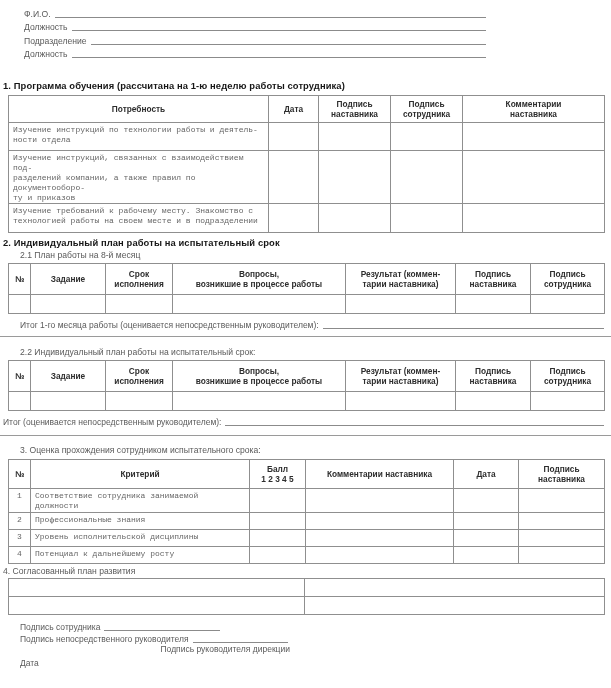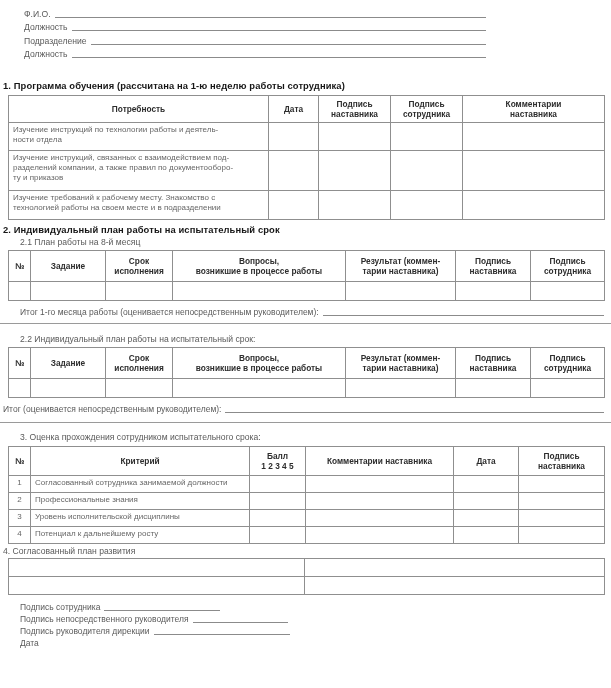--- a/index.html
+++ b/index.html
@@ -29,21 +29,21 @@
   
   table { border-collapse: collapse; table-layout: fixed; width: 596px; }
   th, td { border: 1px solid #8f8f8f; }
   th {
     font-size: 8.3px; font-weight: bold; color: #2d2d2d;
     text-align: center; vertical-align: middle;
     white-space: pre-line; line-height: 10.5px; padding: 2px 1px;
   }
   td {
     font-size: 8px; color: #666; vertical-align: top;
-    padding: 2px 4px 1px 4px; line-height: 9.8px; white-space: pre-line;
+    padding: 2px 4px 1px 4px; line-height: 9.8px; white-space: pre-line; font-family: Liberation Mono, monospace;
   }
   td.num { text-align: center; padding: 2px 1px; }
   #t1 th { height: 27px; }
   #t1 tr.r1 td { height: 28px; }
   #t1 tr.r2 td { height: 40px; }
   #t1 tr.r3 td { height: 29px; }
   .plan-table th { height: 31px; }
   .plan-table tr.empty td { height: 19px; }
   #t3 th { height: 29px; }
   #t3 tr td { height: 17px; }
@@ -55,21 +55,21 @@
   #itog1 { margin: 3px 0 0 12px; width: 584px; }
   #itog2 { margin: 3px 0 0 -5px; width: 601px; }
   .sep { border: none; border-top: 1px solid #9a9a9a; margin: 8px 0 0 -8px; width: 611px; }
   #sep1 { margin-top: 6px; box-shadow: 0 3px 0 -2px #b5b5b5; }
 
   
   .footer-fields { margin: 5px 0 0 12px; }
   .footer-fields .field-line { height: 12px; font-size: 8.5px; }
   .footer-fields .field-line:nth-child(1) { width: 200px; }
   .footer-fields .field-line:nth-child(2) { width: 268px; }
-  .footer-fields .field-line:nth-child(3) { width: 270px; }
+  .footer-fields .field-line:nth-child(3) { width: 270px; flex-direction: column; }
   .footer-fields .field-line:nth-child(4) { width: 124px; }
 </style>
 </head>
 <body>
 
 <div class="page">
 
   <div class="fields">
     <div class="field-line">
       <span>Ф.И.О.</span>
@@ -243,21 +243,21 @@
       <th>Критерий</th>
       <th>Балл
 1 2 3 4 5</th>
       <th>Комментарии наставника</th>
       <th>Дата</th>
       <th>Подпись
 наставника</th>
     </tr>
     <tr>
       <td class="num">1</td>
-      <td>Согласованный сотрудника занимаемой должности</td>
+      <td>Соответствие сотрудника занимаемой должности</td>
       <td></td>
           <td></td>
           <td></td>
           <td></td>
     </tr>
     <tr>
       <td class="num">2</td>
       <td>Профессиональные знания</td>
       <td></td>
           <td></td>

